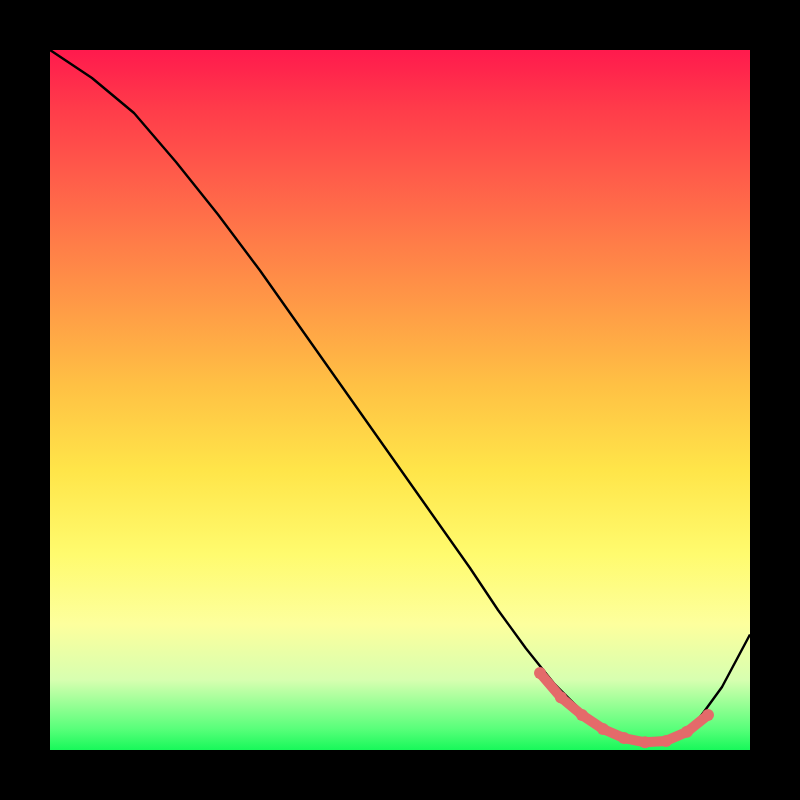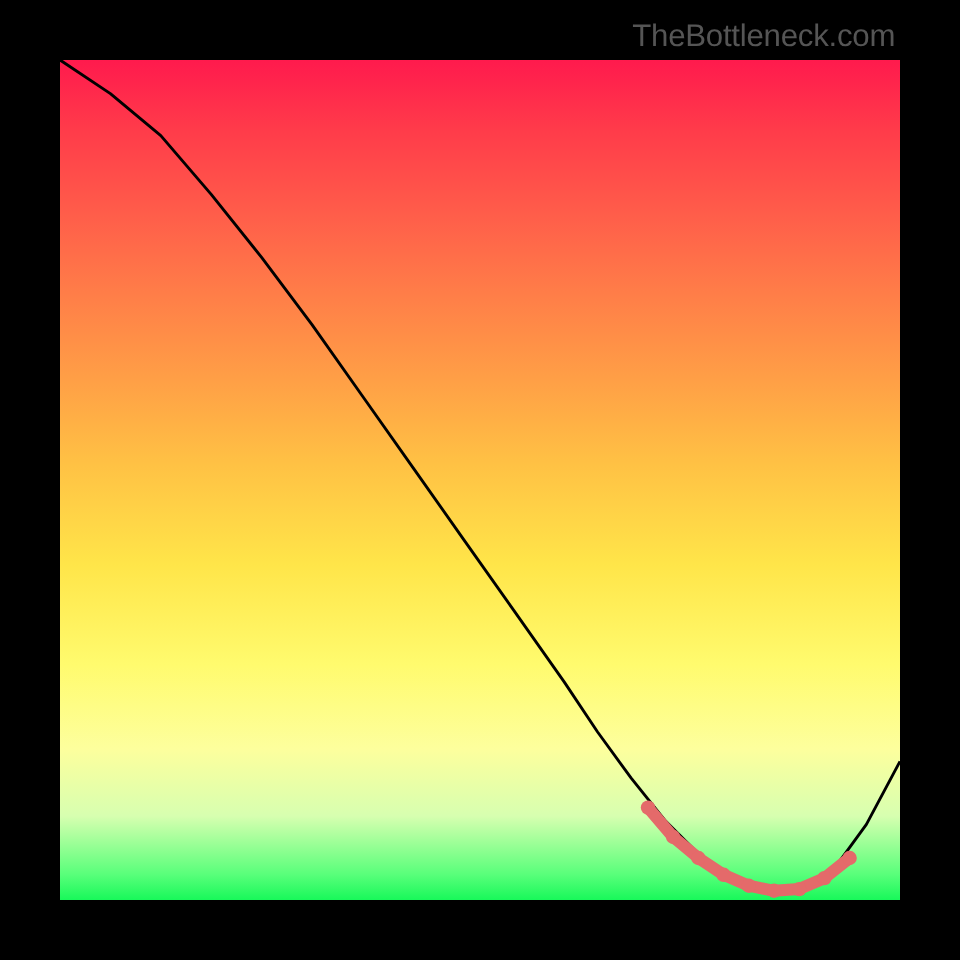--- a/index.html
+++ b/index.html
@@ -59,21 +59,20 @@
     overflow: visible;
   }
 </style>
 </head>
 <body>
 
 <div class="frame">
 
   <div class="plot-bg"></div>
 
-  <div class="watermark">TheBottleneck.com</div>
 
   <svg class="overlay" viewBox="0 0 700 700">
     <path d="M0.00 0.00 L42.00 28.00 L84.00 63.00 L126.00 112.00 L168.00 164.50 L210.00 220.50 L252.00 280.00 L294.00 339.50 L336.00 399.00 L378.00 458.50 L420.00 518.00 L448.00 560.00 L476.00 598.50 L504.00 633.50 L532.00 661.50 L560.00 682.50 L588.00 693.00 L616.00 693.00 L644.00 675.50 L672.00 637.00 L700.00 584.50" fill="none" stroke="#000000" stroke-width="2.4" stroke-linejoin="round"></path>
     <path d="M490.00 623.00 L511.00 647.50 L532.00 665.00 L553.00 679.00 L574.00 688.10 L595.00 692.30 L616.00 690.90 L637.00 681.80 L658.00 665.00" fill="none" stroke="#e46a6a" stroke-width="10" stroke-linecap="round" stroke-linejoin="round"></path>
     <g>
         <circle cx="490.00" cy="623.00" r="6" fill="#e46a6a"></circle>
         <circle cx="511.00" cy="647.50" r="6" fill="#e46a6a"></circle>
         <circle cx="532.00" cy="665.00" r="6" fill="#e46a6a"></circle>
         <circle cx="553.00" cy="679.00" r="6" fill="#e46a6a"></circle>
         <circle cx="574.00" cy="688.10" r="6" fill="#e46a6a"></circle>

